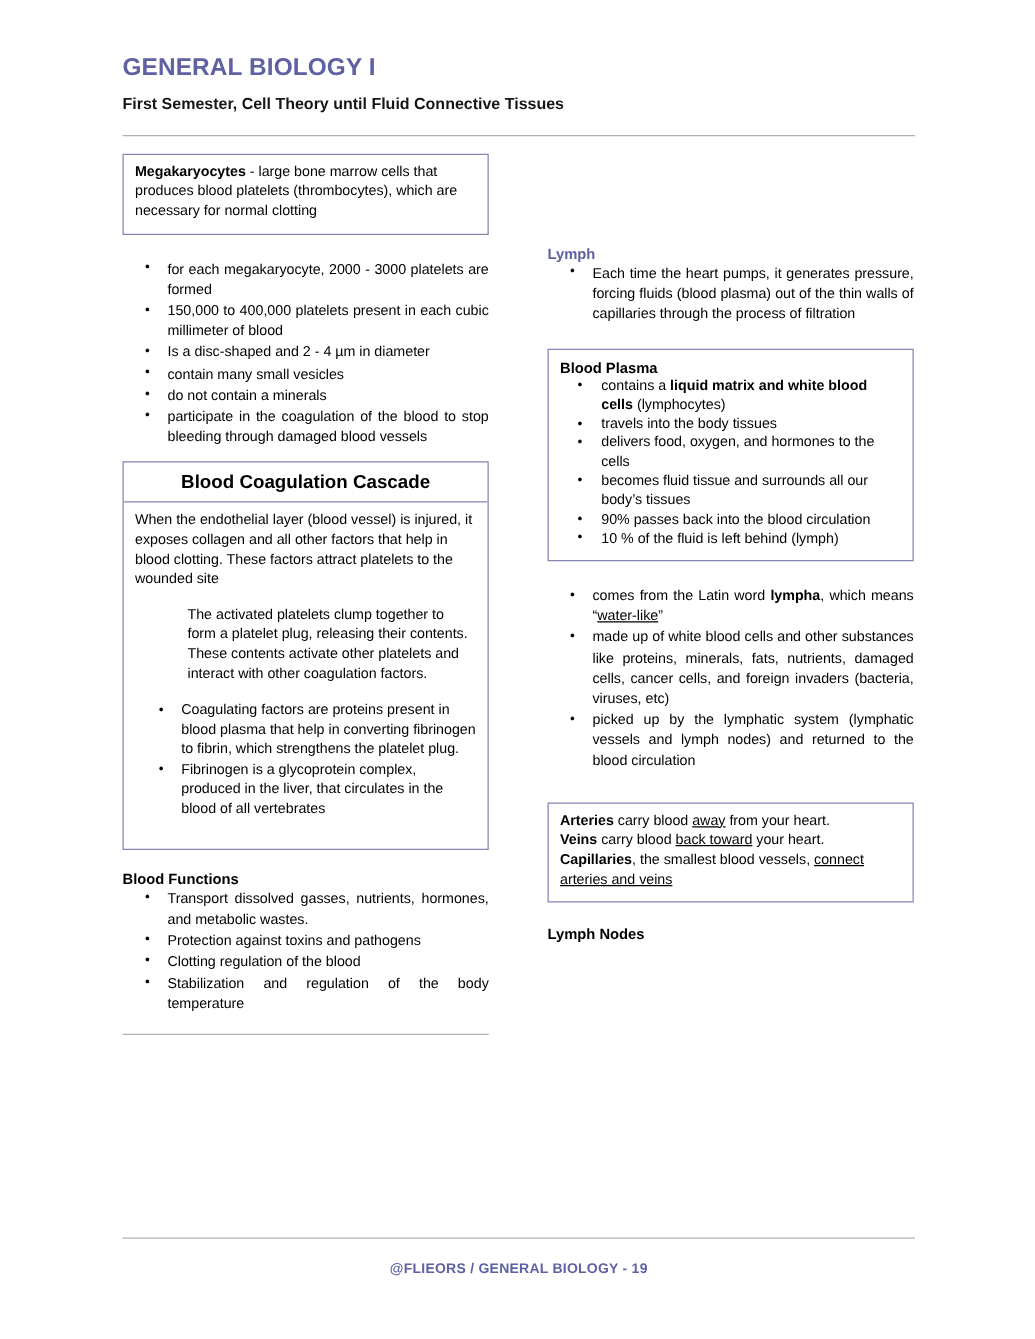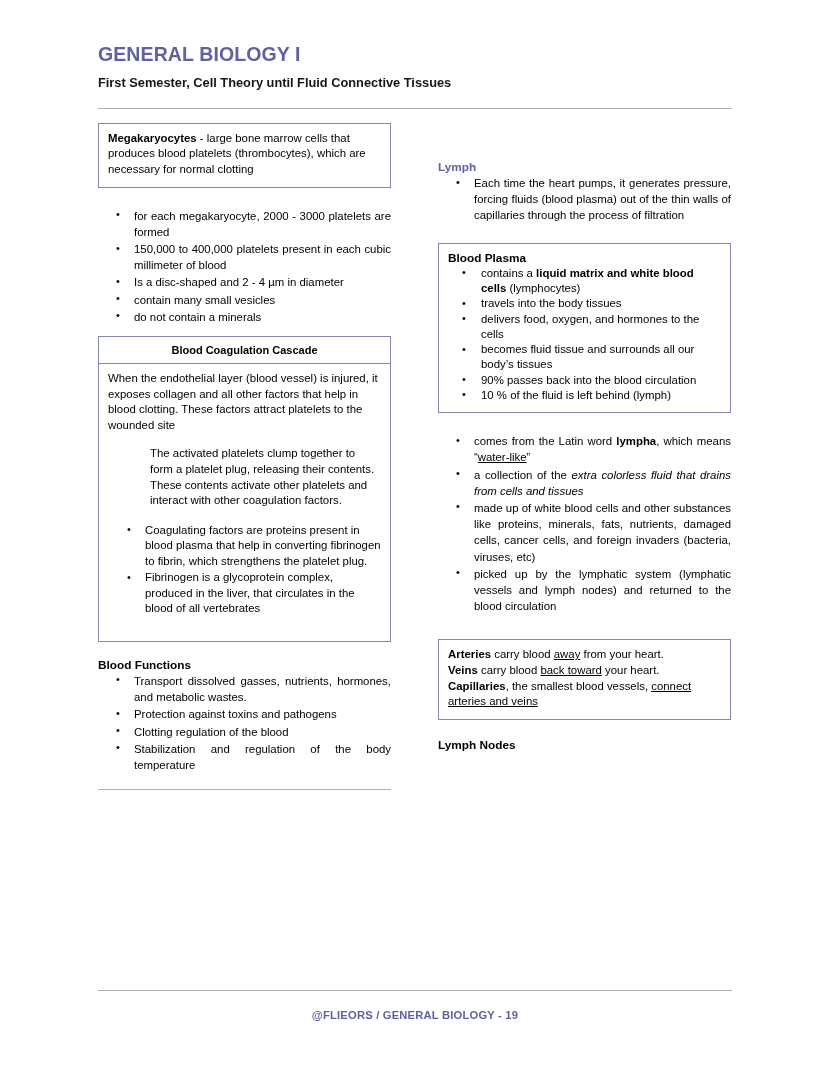--- a/index.html
+++ b/index.html
@@ -68,21 +68,21 @@
     box-sizing: border-box;
     background: #fff;
   }
   .box-body {
     padding: 7px 9px 9px 9px;
   }
   .box-header {
     border-bottom: 1.3px solid #8486b4;
     text-align: center;
     font-weight: bold;
-    font-size: 11px;
+    font-size: 15px;
     padding: 7px 6px 7px 6px;
   }
 
   
   .para {
     font-size: 11.4px;
     line-height: 1.37;
     margin: 0;
   }
   .para + .para {
@@ -196,20 +196,21 @@
         </div>
 
         <div class="spacer-20"></div>
 
         <ul class="bullets just">
           <li>for each megakaryocyte, 2000 - 3000 platelets are formed</li>
           <li>150,000 to 400,000 platelets present in each cubic millimeter of blood</li>
           <li>Is a disc-shaped and 2 - 4 µm in diameter</li>
           <li>contain many small vesicles</li>
           <li>do not contain a minerals</li>
+          <li>participate in the coagulation of the blood to stop bleeding through damaged blood vessels</li>
         </ul>
 
         <div class="spacer-10"></div>
 
         <div class="box">
           <div class="box-header">Blood Coagulation Cascade</div>
           <div class="box-body">
             <p class="para">When the endothelial layer (blood vessel) is injured, it exposes collagen and all other factors that help in blood clotting. These factors attract platelets to the wounded site</p>
             <p class="para">The activated platelets clump together to form a platelet plug, releasing their contents. These contents activate other platelets and interact with other coagulation factors.</p>
             <div class="spacer-14"></div>
@@ -254,21 +255,20 @@
               <li>90% passes back into the blood circulation</li>
               <li>10 % of the fluid is left behind (lymph)</li>
             </ul>
           </div>
         </div>
 
         <div class="spacer-20"></div>
 
         <ul class="bullets just">
           <li>comes from the Latin word <b>lympha</b>, which means “<u>water-like</u>”</li>
-          <li>a collection of the <i>extra colorless fluid that drains from cells and tissues</i></li>
           <li>made up of white blood cells and other substances like proteins, minerals, fats, nutrients, damaged cells, cancer cells, and foreign invaders (bacteria, viruses, etc)</li>
           <li>picked up by the lymphatic system (lymphatic vessels and lymph nodes) and returned to the blood circulation</li>
         </ul>
 
         <div class="spacer-24"></div>
 
         <div class="box">
           <div class="box-body">
             <p class="para"><b>Arteries</b> carry blood <u>away</u> from your heart.<br><b>Veins</b> carry blood <u>back toward</u> your heart.<br><b>Capillaries</b>, the smallest blood vessels, <u>connect arteries and veins</u></p>
           </div>

